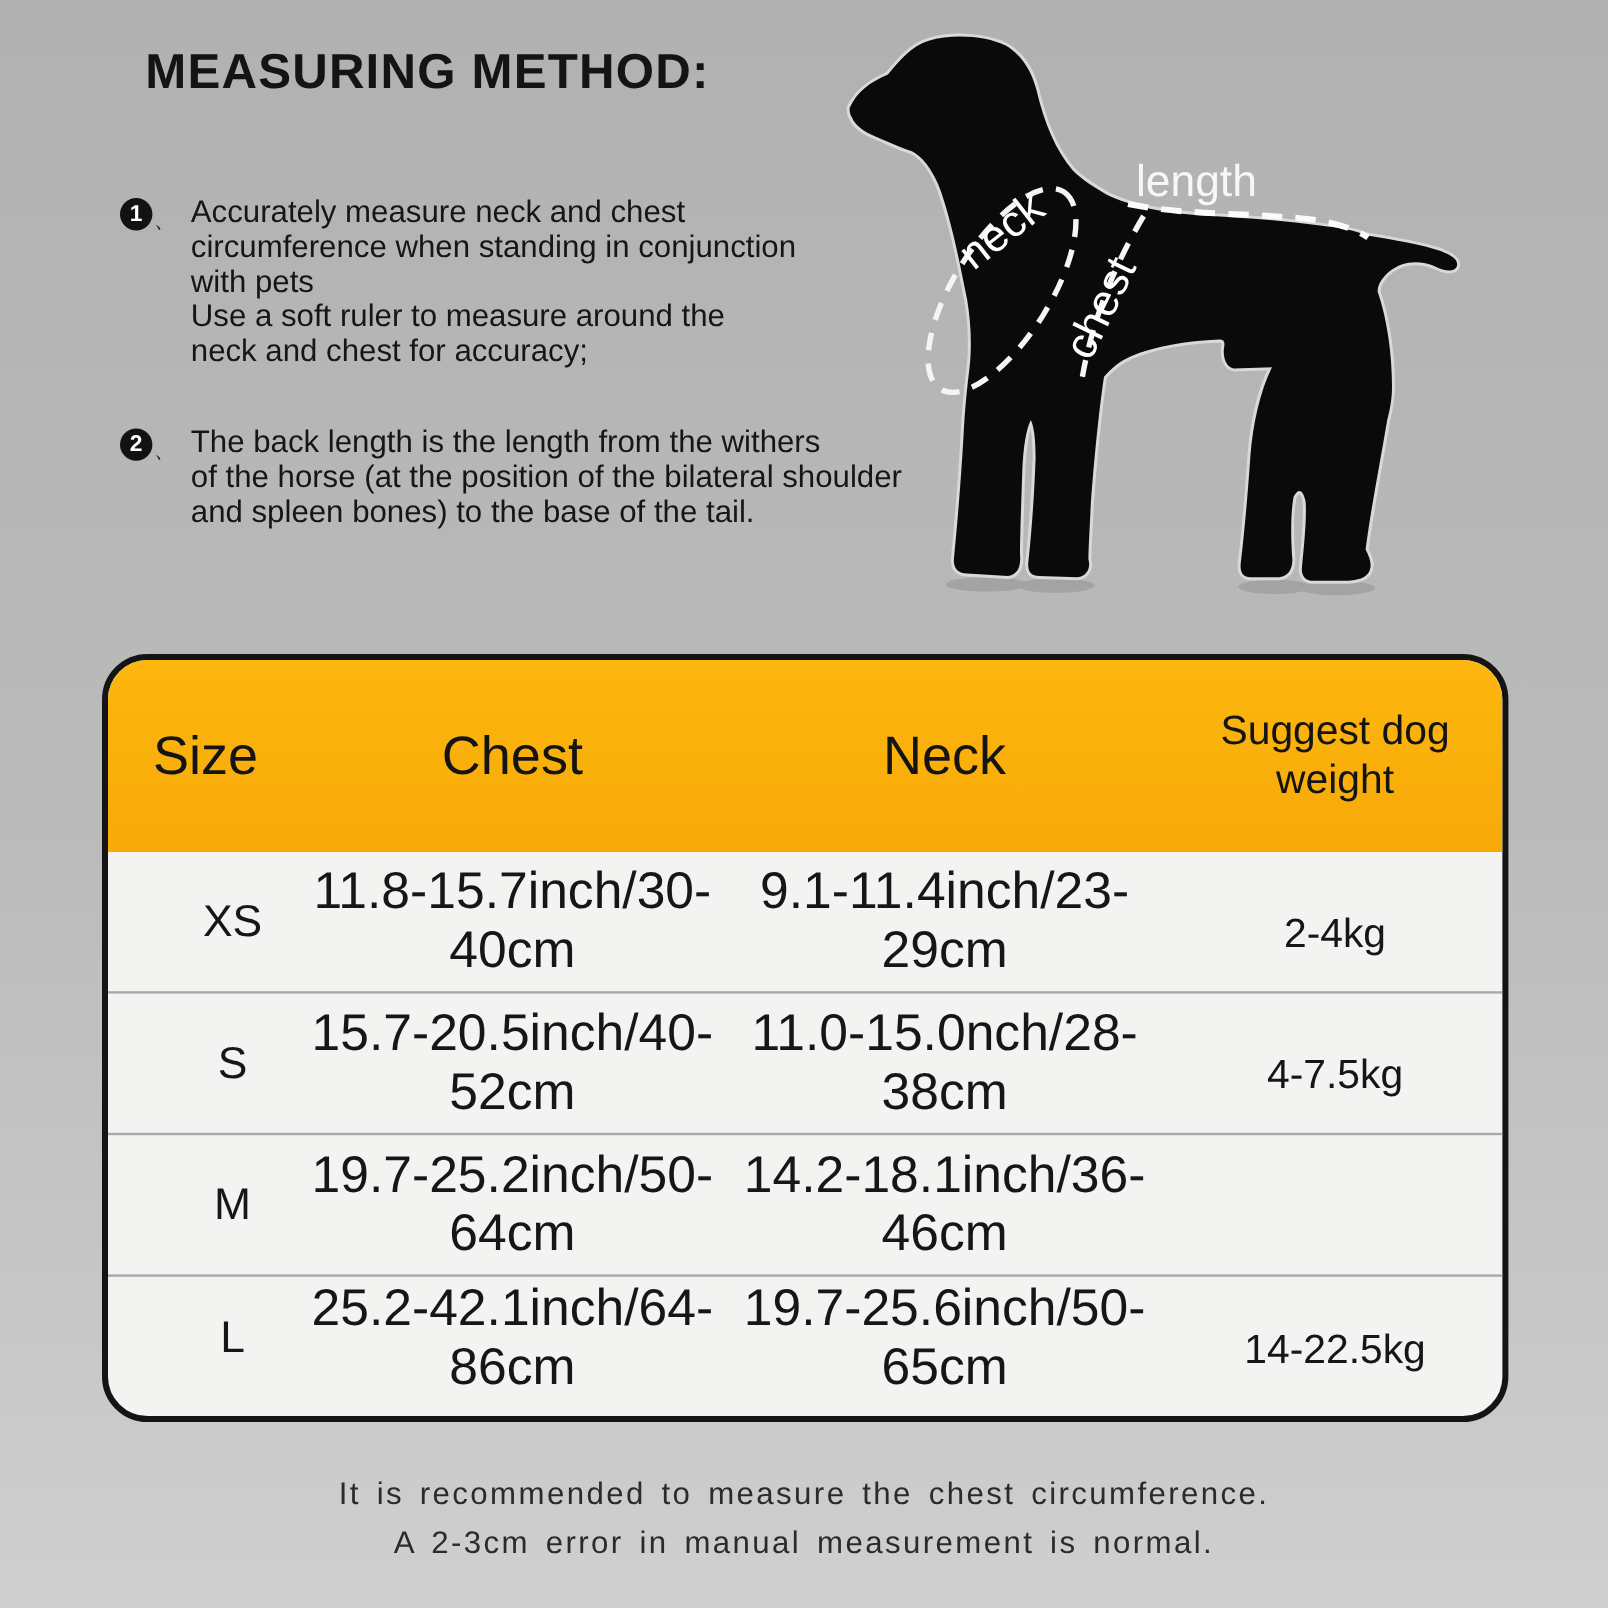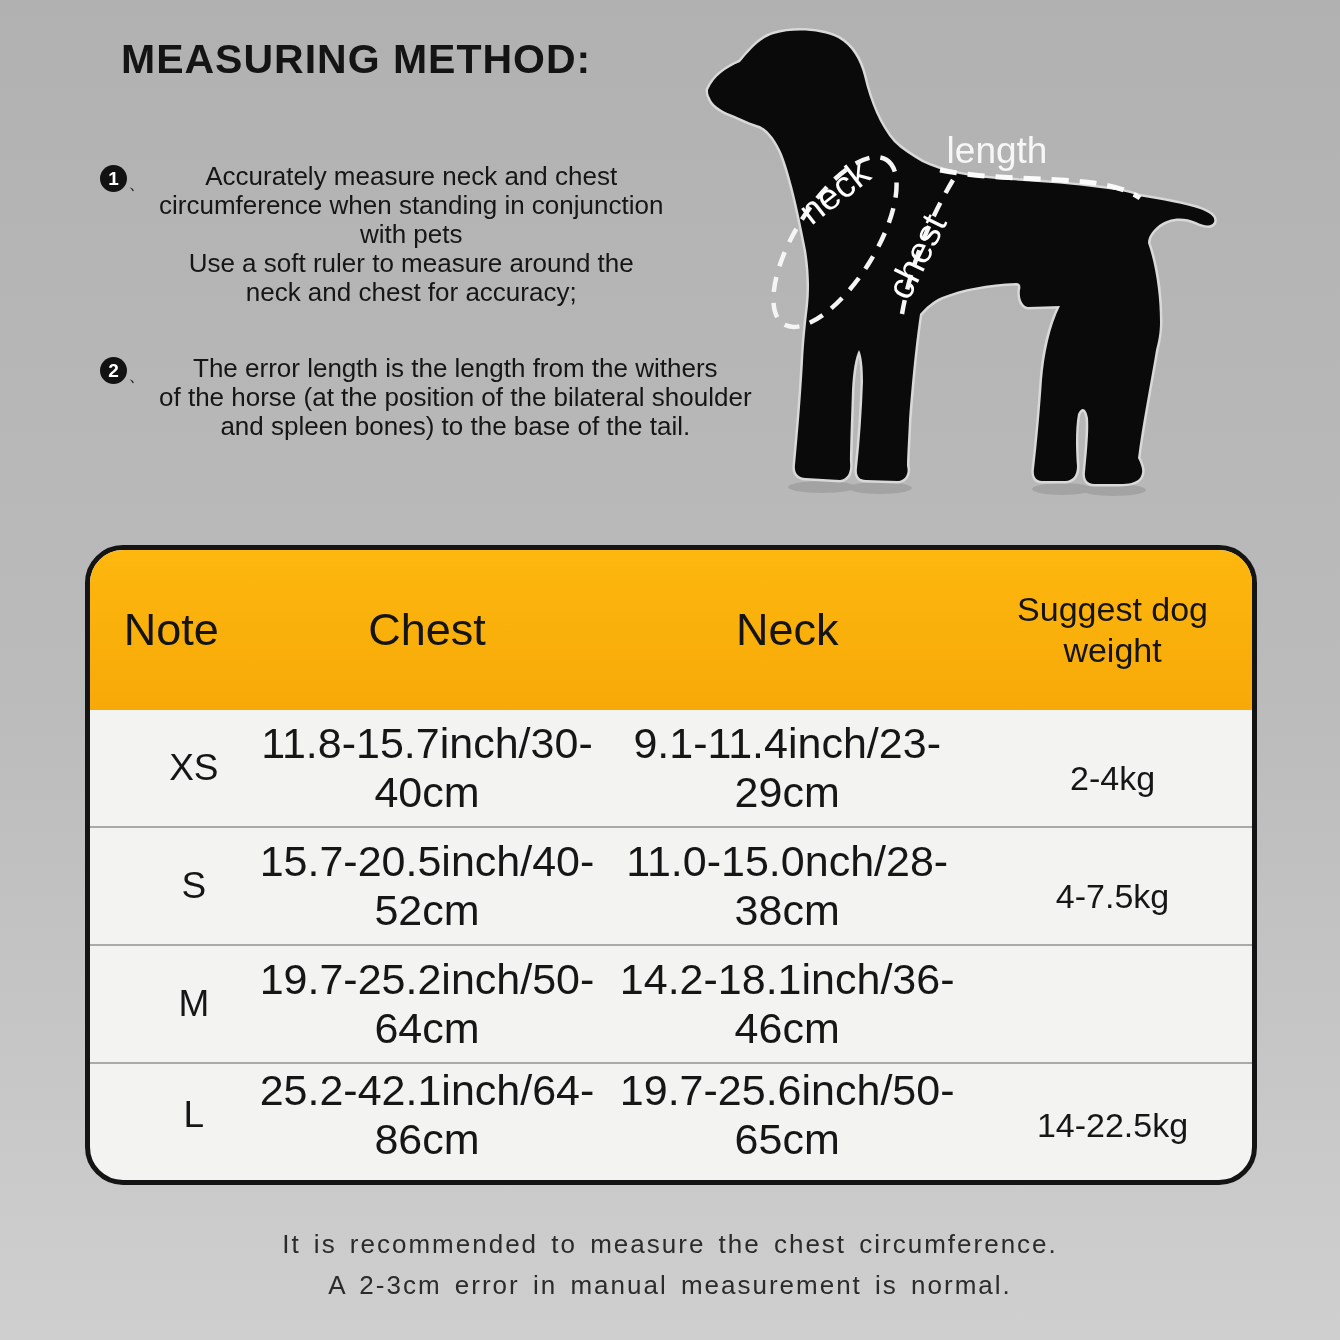--- a/index.html
+++ b/index.html
@@ -15,21 +15,21 @@
   .instruction { position:absolute; display:flex; align-items:flex-start; }
   .inst-1 { left:100px; top:162px; }
   .inst-2 { left:100px; top:354px; }
   .badge-wrap { flex:0 0 auto; display:flex; align-items:flex-start; margin-right:12px; }
   .num-badge {
     width:27px; height:27px; border-radius:50%; background:#121212; color:#fff;
     font-size:19px; font-weight:700; display:flex; align-items:center; justify-content:center;
     margin-top:3px;
   }
   .badge-sep { font-size:19px; color:#222; margin-left:1px; margin-top:8px; }
-  .inst-text { font-size:26px; line-height:29px; color:#161616; white-space:pre-line;text-align:center; }
+  .inst-text { font-size:26px; line-height:29px; color:#161616; white-space:pre-line; }
 
   .dog-figure { position:absolute; left:690px; top:10px; }
 
   .size-table {
     position:absolute; left:85px; top:545px; width:1172px; height:640px;
     box-sizing:border-box; border:5px solid #141414; border-radius:38px;
     overflow:hidden; background:#f3f3f2; display:flex; flex-direction:column;
   }
   .thead {
     height:160px; flex:0 0 auto;
@@ -70,21 +70,21 @@
 with pets
 Use a soft ruler to measure around the
 neck and chest for accuracy;</div>
   </div>
 
   <div class="instruction inst-2">
     <span class="badge-wrap">
       <span class="num-badge">2</span>
       <span class="badge-sep">、</span>
     </span>
-    <div class="inst-text">The error length is the length from the withers
+    <div class="inst-text">The back length is the length from the withers
 of the horse (at the position of the bilateral shoulder
 and spleen bones) to the base of the tail.</div>
   </div>
 
   <svg class="dog-figure" width="600" height="510" viewBox="0 0 600 510" aria-hidden="true">
 
     <g opacity="0.28" fill="#6f6f6f">
       <ellipse cx="132" cy="477" rx="34" ry="6"></ellipse>
       <ellipse cx="190" cy="478" rx="32" ry="6"></ellipse>
       <ellipse cx="372" cy="479" rx="30" ry="6"></ellipse>
@@ -156,21 +156,21 @@
 
     <g font-size="37" fill="#ffffff" text-anchor="middle">
       <text transform="translate(152 192) rotate(-38)">neck</text>
       <text transform="translate(238 252) rotate(-64)">chest</text>
       <text x="307" y="153" fill="#f7f7f7">length</text>
     </g>
   </svg>
 
   <div class="size-table">
     <div class="thead">
-      <div class="th">Note</div>
+      <div class="th">Size</div>
       <div class="th">Chest</div>
       <div class="th">Neck</div>
       <div class="th th-small">Suggest dog weight</div>
     </div>
 
     <div class="trow">
       <div class="td td-size">XS</div>
       <div class="td">11.8-15.7inch/30-40cm</div>
       <div class="td">9.1-11.4inch/23-29cm</div>
       <div class="td td-weight">2-4kg</div>

